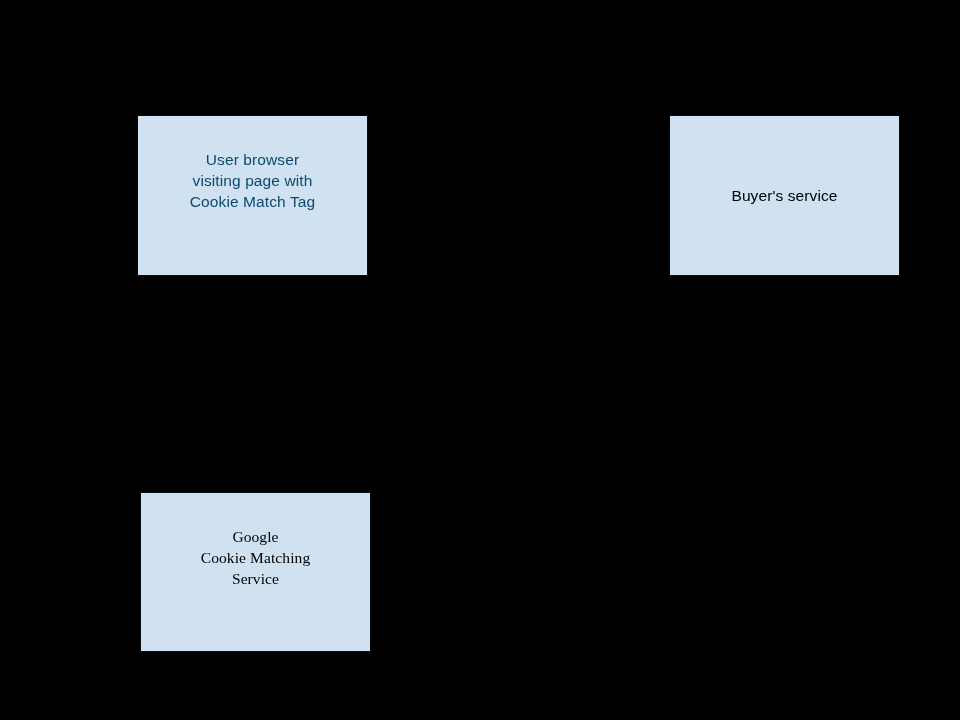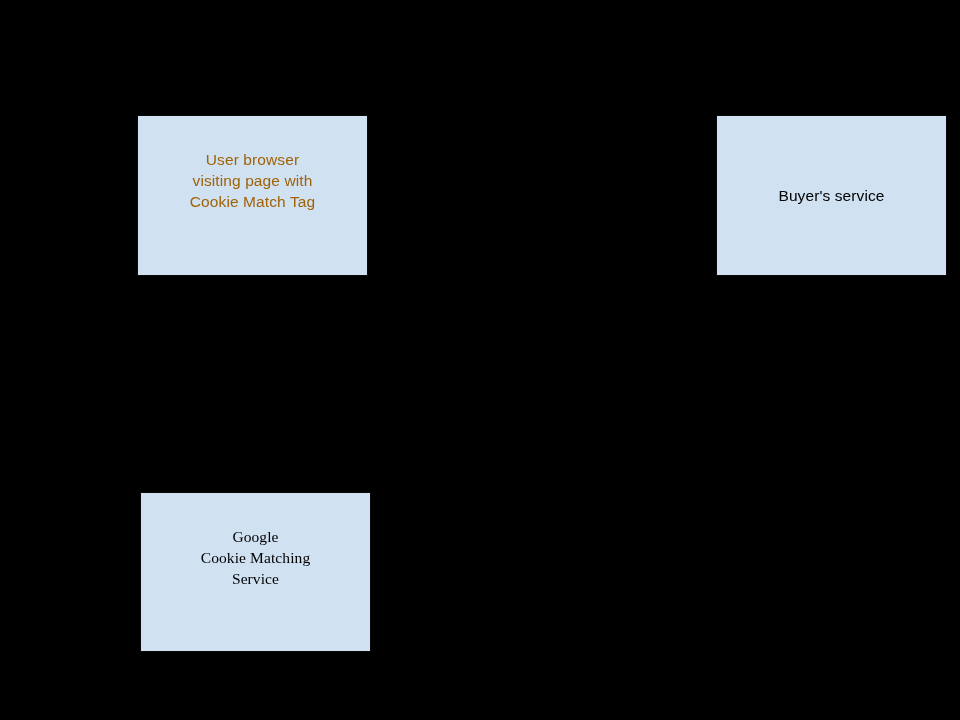--- a/index.html
+++ b/index.html
@@ -74,26 +74,26 @@
   #node-google-cms .node-label {
     transform: translateY(-15px);
   }
 </style>
 </head>
 <body>
 
 <div id="canvas" style="width: 960px; height: 720px; background: rgb(0, 0, 0);">
 
   <div class="node" id="node-user-browser" style="left: 137px; top: 115px; width: 231px; height: 161px; background: rgb(208, 225, 242); border-color: rgb(10, 10, 10);">
-    <span class="node-label" style="color: #a16207;">User browser
+    <span class="node-label" style="color: #0c4a6e;">User browser
 visiting page with
 Cookie Match Tag</span>
   </div>
 
-  <div class="node" id="node-buyers-service" style="left: 716px; top: 115px; width: 231px; height: 161px; background: rgb(208, 225, 242); border-color: rgb(10, 10, 10);">
+  <div class="node" id="node-buyers-service" style="left: 669px; top: 115px; width: 231px; height: 161px; background: rgb(208, 225, 242); border-color: rgb(10, 10, 10);">
     <span class="node-label" style="color: rgb(0, 0, 0);">Buyer's service</span>
   </div>
 
   <div class="node" id="node-google-cms" style="left: 140px; top: 492px; width: 231px; height: 160px; background: rgb(208, 225, 242); border-color: rgb(10, 10, 10);">
     <span class="node-label" style="color: rgb(0, 0, 0); font-family: Liberation Serif, serif;">Google
 Cookie Matching
 Service</span>
   </div>
 
 </div>

